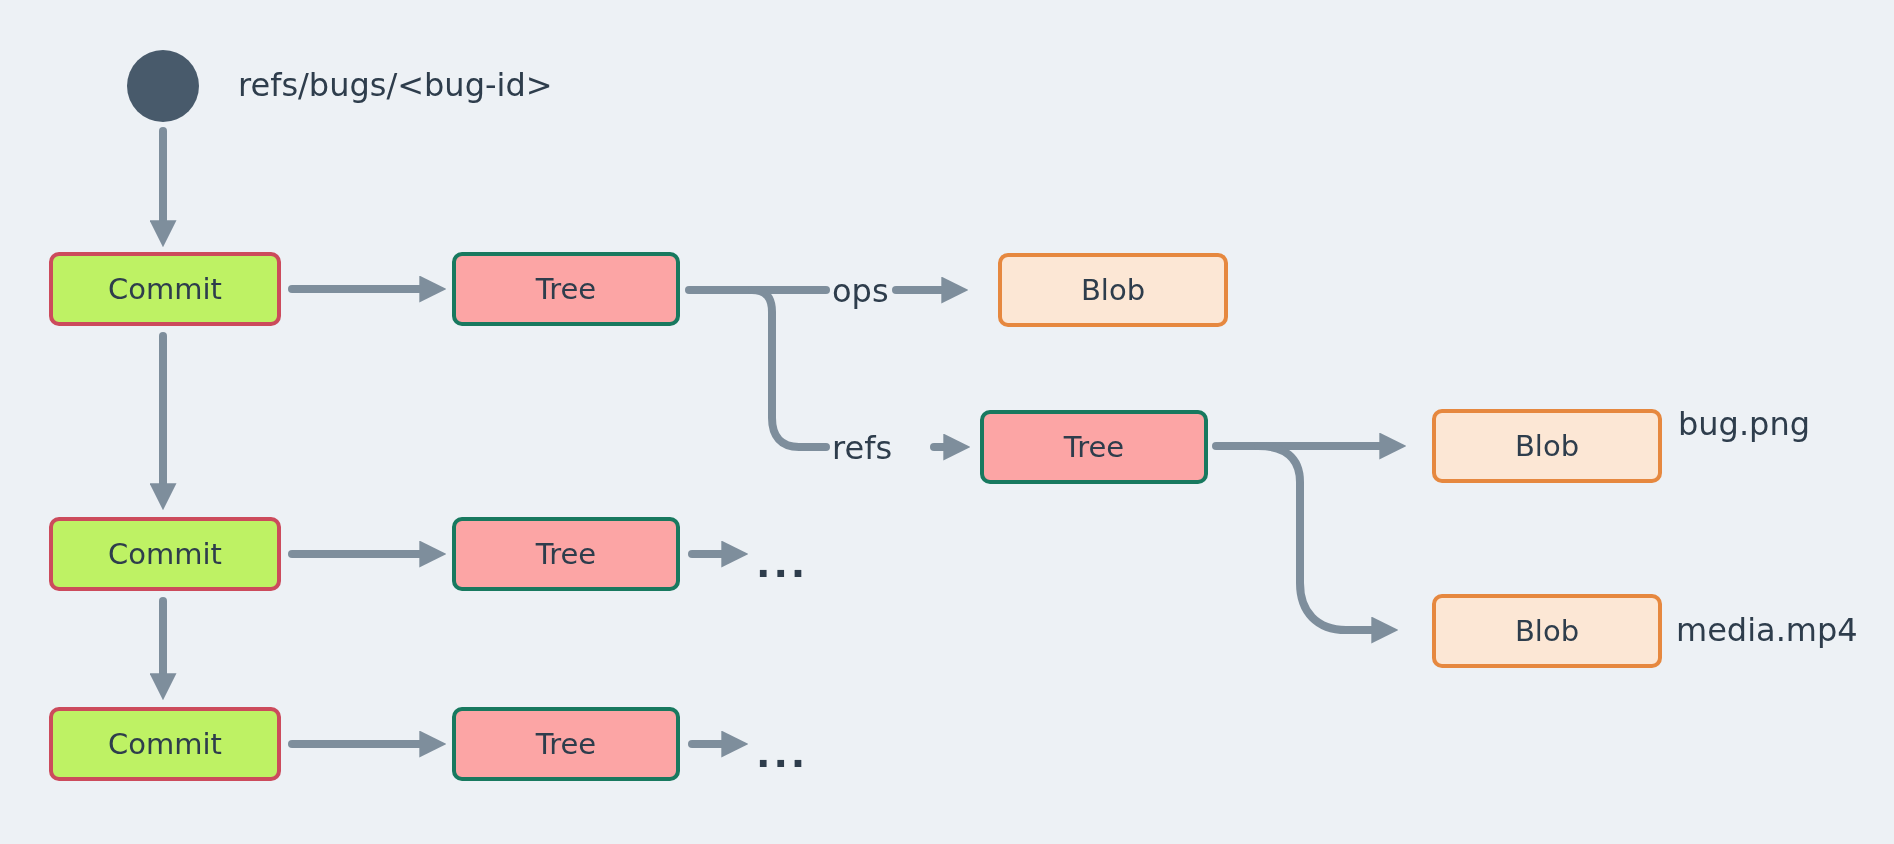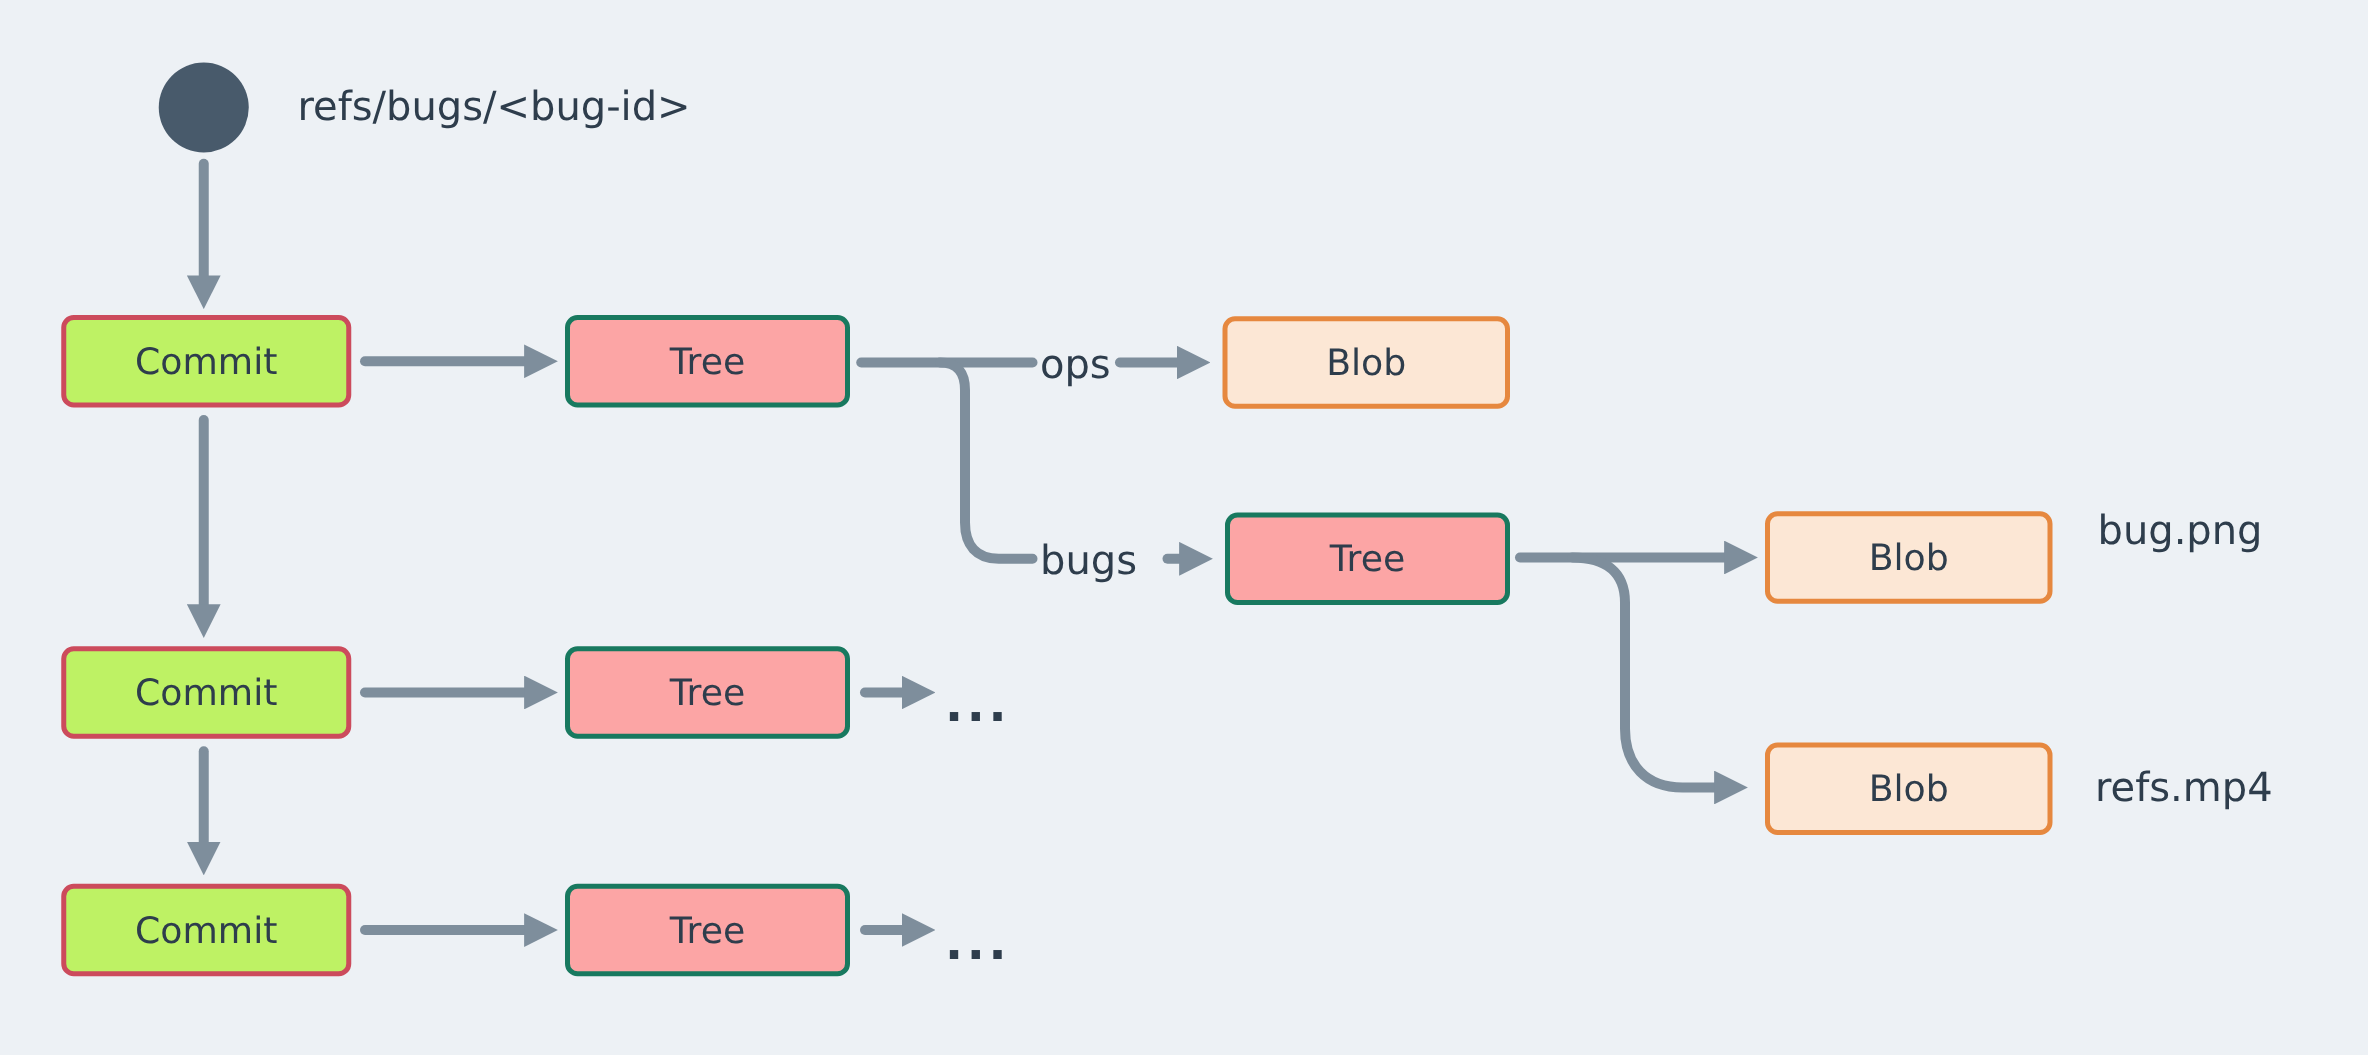--- a/index.html
+++ b/index.html
@@ -6,21 +6,21 @@
   body{background:#edf1f5;font-family:"DejaVu Sans",sans-serif;}
   .canvas{position:relative;width:1894px;height:844px;background:#edf1f5;overflow:hidden;}
   .edges{position:absolute;left:0;top:0;width:1894px;height:844px;}
   .edges path{fill:none;stroke:#7e8e9c;stroke-width:8;stroke-linecap:round;}
   .ref-circle{position:absolute;left:127px;top:50px;width:72px;height:72px;border-radius:50%;background:#485a6b;}
   .node{position:absolute;display:flex;align-items:center;justify-content:center;
         box-sizing:border-box;border:4px solid;border-radius:10px;
         font-size:29px;color:#2e3d4c;height:74px;}
   .commit{background:#bef264;border-color:#cc4b5c;width:232px;}
   .tree{background:#fca5a5;border-color:#18795f;width:228px;}
-  .blob{background:#fce7d5;border-color:#e6883f;width:230px;}
+  .blob{background:#fce7d5;border-color:#e6883f;width:230px;margin-left:20px;}
   .lbl{position:absolute;font-size:32px;line-height:32px;color:#2e3d4c;white-space:nowrap;}
   .dots{position:absolute;font-size:38px;font-weight:700;letter-spacing:3px;color:#2e3d4c;line-height:40px;}
 </style>
 </head>
 <body>
 
 <div class="canvas">
 
   <svg class="edges" viewBox="0 0 1894 844">
     <defs>
@@ -45,28 +45,28 @@
   </svg>
 
   <div class="ref-circle"></div>
   <div class="lbl" style="left:238px;top:69px;">refs/bugs/&lt;bug-id&gt;</div>
 
   <div class="node commit" style="left:49px;top:252px;">Commit</div>
   <div class="node tree" style="left:452px;top:252px;">Tree</div>
   <div class="node blob" style="left:978px;top:253px;">Blob</div>
 
   <div class="lbl" style="left:832px;top:275px;">ops</div>
-  <div class="lbl" style="left:832px;top:432px;">bugs</div>
+  <div class="lbl" style="left:832px;top:432px;">refs</div>
 
   <div class="node tree" style="left:980px;top:410px;">Tree</div>
   <div class="node blob" style="left:1412px;top:409px;">Blob</div>
   <div class="node blob" style="left:1412px;top:594px;">Blob</div>
 
   <div class="lbl" style="left:1678px;top:408px;">bug.png</div>
-  <div class="lbl" style="left:1676px;top:614px;">refs.mp4</div>
+  <div class="lbl" style="left:1676px;top:614px;">media.mp4</div>
 
   <div class="node commit" style="left:49px;top:517px;">Commit</div>
   <div class="node tree" style="left:452px;top:517px;">Tree</div>
   <div class="dots" style="left:756px;top:544px;">...</div>
 
   <div class="node commit" style="left:49px;top:707px;">Commit</div>
   <div class="node tree" style="left:452px;top:707px;">Tree</div>
   <div class="dots" style="left:756px;top:734px;">...</div>
 
 </div>

